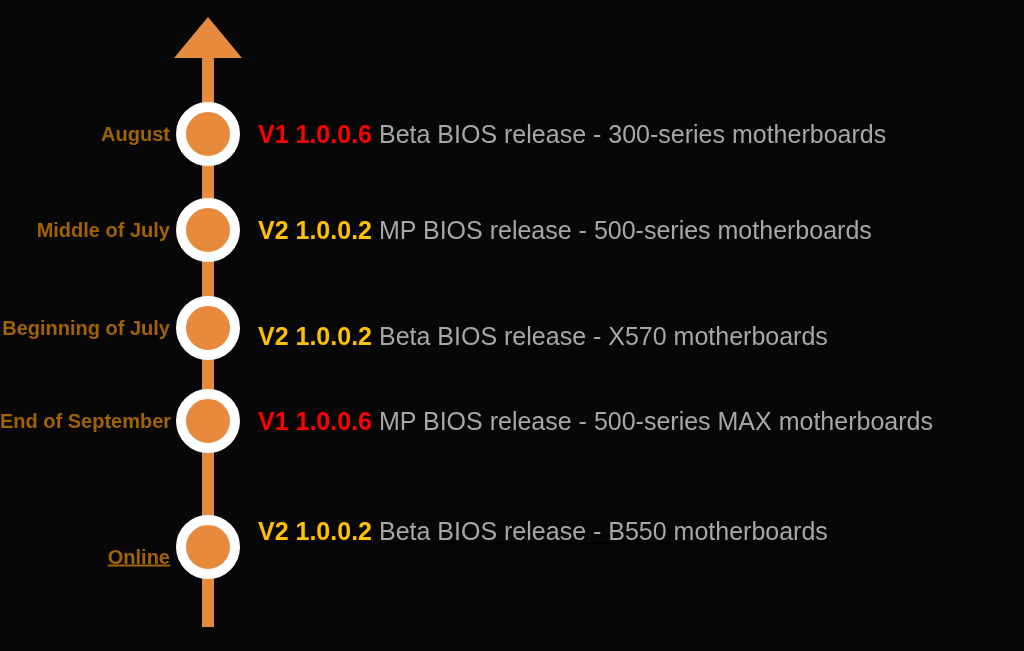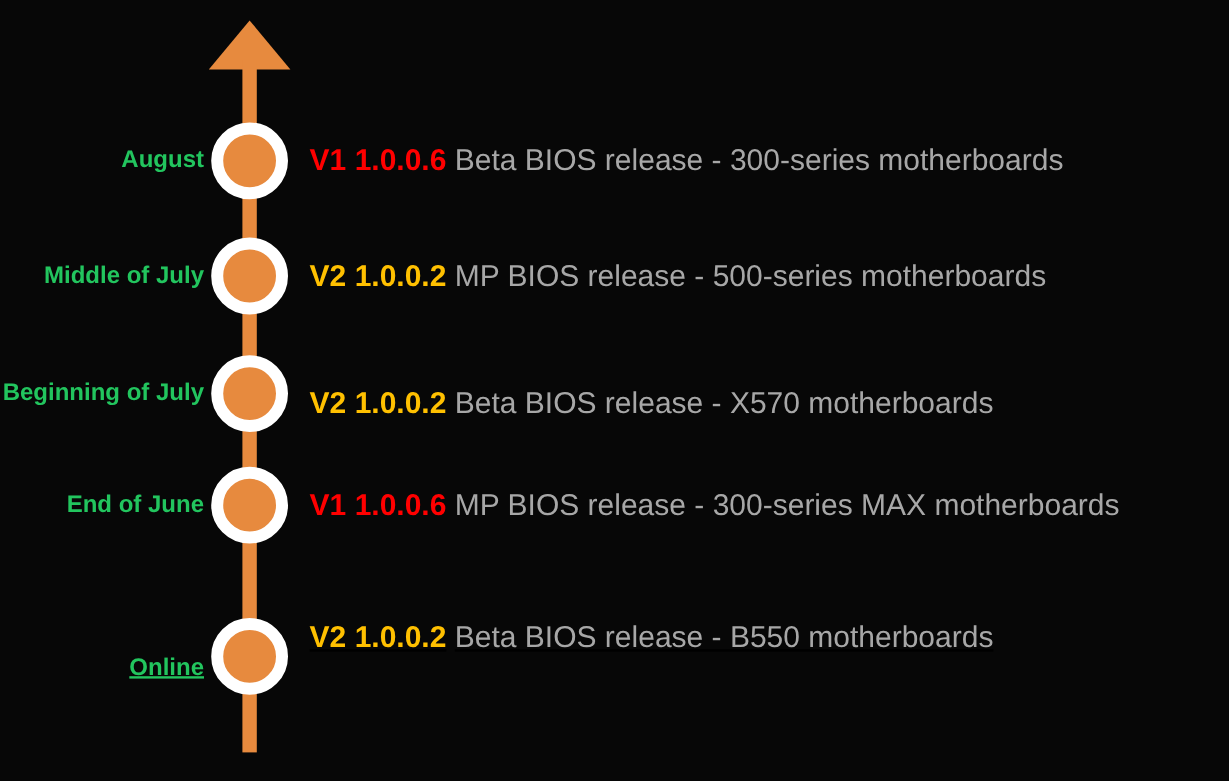--- a/index.html
+++ b/index.html
@@ -35,21 +35,21 @@
     border-right: 34px solid transparent;
     border-bottom: 41px solid #E78A3E;
     transform: translateX(-50%);
   }
   .row-label {
     position: absolute;
     left: 0;
     width: 170px;
     text-align: right;
     transform: translateY(-50%);
-    color: #22c55e;
+    color: #a16207;
     font-size: 20px;
     font-weight: bold;
     white-space: nowrap;
   }
   .node {
     position: absolute;
     left: 208px;
     width: 44px;
     height: 44px;
     background: #E78A3E;
@@ -109,25 +109,25 @@
     <div class="row-label" style="top: 328px;">Beginning of July</div>
     <div class="node" style="top: 328px;"></div>
     <div class="entries" style="top: 336px;">
   <div class="entry">
     <span class="ver" style="color: rgb(255, 192, 0);">V2 1.0.0.2</span><span class="desc">Beta BIOS release - X570 motherboards</span>
   </div>
 </div>
   </div>
 
   <div>
-    <div class="row-label" style="top: 421px;">End of June</div>
+    <div class="row-label" style="top: 421px;">End of September</div>
     <div class="node" style="top: 421px;"></div>
     <div class="entries" style="top: 421px;">
   <div class="entry">
-    <span class="ver" style="color: rgb(255, 0, 0);">V1 1.0.0.6</span><span class="desc">MP BIOS release - 300-series MAX motherboards</span>
+    <span class="ver" style="color: rgb(255, 0, 0);">V1 1.0.0.6</span><span class="desc">MP BIOS release - 500-series MAX motherboards</span>
   </div>
 </div>
   </div>
 
   <div>
     <div class="row-label" style="top: 557px; text-decoration: underline;">Online</div>
     <div class="node" style="top: 547px;"></div>
     <div class="entries" style="top: 531px; text-decoration: underline;">
   <div class="entry">
     <span class="ver" style="color: rgb(255, 192, 0);">V2 1.0.0.2</span><span class="desc">Beta BIOS release - B550 motherboards</span>

